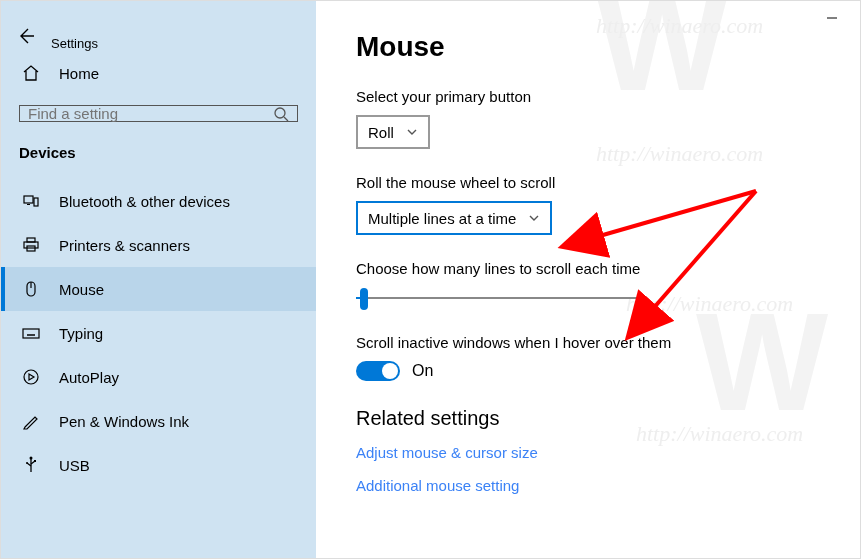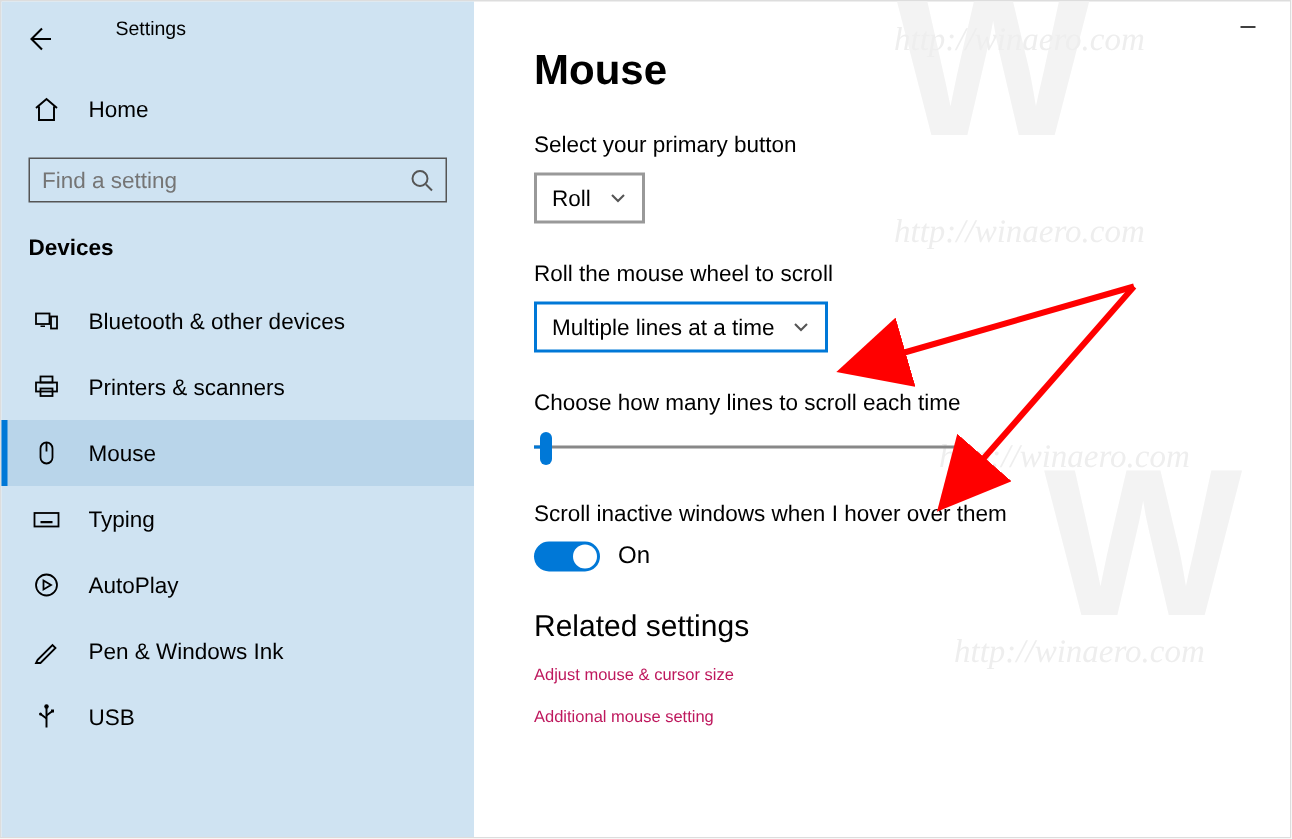--- a/index.html
+++ b/index.html
@@ -1,44 +1,44 @@
 <!DOCTYPE html>
 <html><head>
 <meta charset="utf-8">
 <style>
   * { box-sizing: border-box; margin: 0; padding: 0; font-family: "Segoe UI", Arial, sans-serif; }
   body { width: 861px; height: 559px; background: #fff; overflow: hidden; position: relative; }
   .window { width: 861px; height: 559px; display: flex; position: relative; border: 1px solid #ddd; }
   .sidebar { width: 315px; height: 100%; background: #cfe3f2; padding-top: 10px; position: relative; }
-  .titlebar { display: flex; align-items: flex-start; height: 40px; padding: 0 10px; gap: 26px; }
+  .titlebar { display: flex; align-items: flex-end; height: 40px; padding: 0 10px; }
   .back-btn { width: 30px; height: 30px; display: flex; align-items: center; justify-content: center; cursor: pointer; }
   .title { font-size: 13px; margin-left: 10px; color: #000; }
   .row { display: flex; align-items: center; height: 44px; padding: 0 18px; cursor: pointer; color: #000; font-size: 15px; }
   .row .icon { width: 24px; height: 24px; margin-right: 16px; display: flex; align-items: center; justify-content: center; }
   .row.active { background: #b9d5ea; border-left: 4px solid #0078d7; padding-left: 14px; }
   .search-wrap { padding: 10px 18px 18px 18px; }
-  .searchbox { width: 100%; height: 30px; border: 1px solid #555; background: transparent; display: flex; align-items: center; padding: 0 8px; }
+  .searchbox { width: 100%; height: 17px; border: 1px solid #555; background: transparent; display: flex; align-items: center; padding: 0 8px; }
   .searchbox input { flex: 1; background: transparent; border: none; outline: none; font-size: 15px; color: #333; }
   .section-h { font-weight: 600; font-size: 15px; padding: 4px 18px 18px 18px; color: #000; }
   .content { flex: 1; padding: 30px 0 0 40px; overflow: hidden; position: relative; }
   .page-title { font-size: 28px; font-weight: 600; margin-bottom: 22px; color: #000; }
   .field-label { font-size: 15px; color: #000; margin-bottom: 10px; margin-top: 25px; }
   .dropdown { border: 2px solid #999; height: 34px; display: inline-flex; align-items: center; padding: 0 10px; font-size: 15px; cursor: pointer; min-width: 70px; }
   .dropdown.active { border-color: #0078d7; min-width: 190px; }
   .dropdown .chev { margin-left: 12px; }
   .block { margin-bottom: 22px; }
   .slider { width: 285px; height: 22px; position: relative; margin-top: 6px; }
   .slider-track { position: absolute; top: 10px; left: 0; right: 0; height: 2px; background: #888; }
   .slider-fill { position: absolute; top: 10px; left: 0; width: 8px; height: 2px; background: #0078d7; }
   .slider-thumb { position: absolute; top: 1px; left: 4px; width: 8px; height: 22px; background: #0078d7; border-radius: 4px; }
   .toggle-row { display: flex; align-items: center; gap: 12px; margin-top: 6px; }
   .toggle { width: 44px; height: 20px; background: #0078d7; border-radius: 10px; position: relative; cursor: pointer; }
   .toggle-knob { position: absolute; right: 2px; top: 2px; width: 16px; height: 16px; background: #fff; border-radius: 50%; }
   .related-h { font-size: 20px; font-weight: 400; margin-top: 26px; margin-bottom: 14px; color: #000; }
-  .link { color: #be185d; font-size: 11px; margin-bottom: 16px; cursor: pointer; display: block; }
+  .link { color: #3b82f6; font-size: 15px; margin-bottom: 16px; cursor: pointer; display: block; }
   .win-btns { position: absolute; top: 2px; right: 8px; display: flex; gap: 18px; align-items: center; height: 30px; }
   .win-btn { width: 40px; height: 28px; display: flex; align-items: center; justify-content: center; cursor: pointer; font-size: 14px; color: #000; }
   .watermark { position: absolute; color: #eee; font-family: Georgia, serif; font-style: italic; font-size: 22px; pointer-events: none; user-select: none; }
   .wm-big { font-size: 140px; font-weight: bold; font-style: normal; color: #f3f3f3; position: absolute; pointer-events: none; }
   svg { display: block; }
   .arrows { position: absolute; top: 0; left: 0; pointer-events: none; }
 </style>
 </head>
 <body>
 

